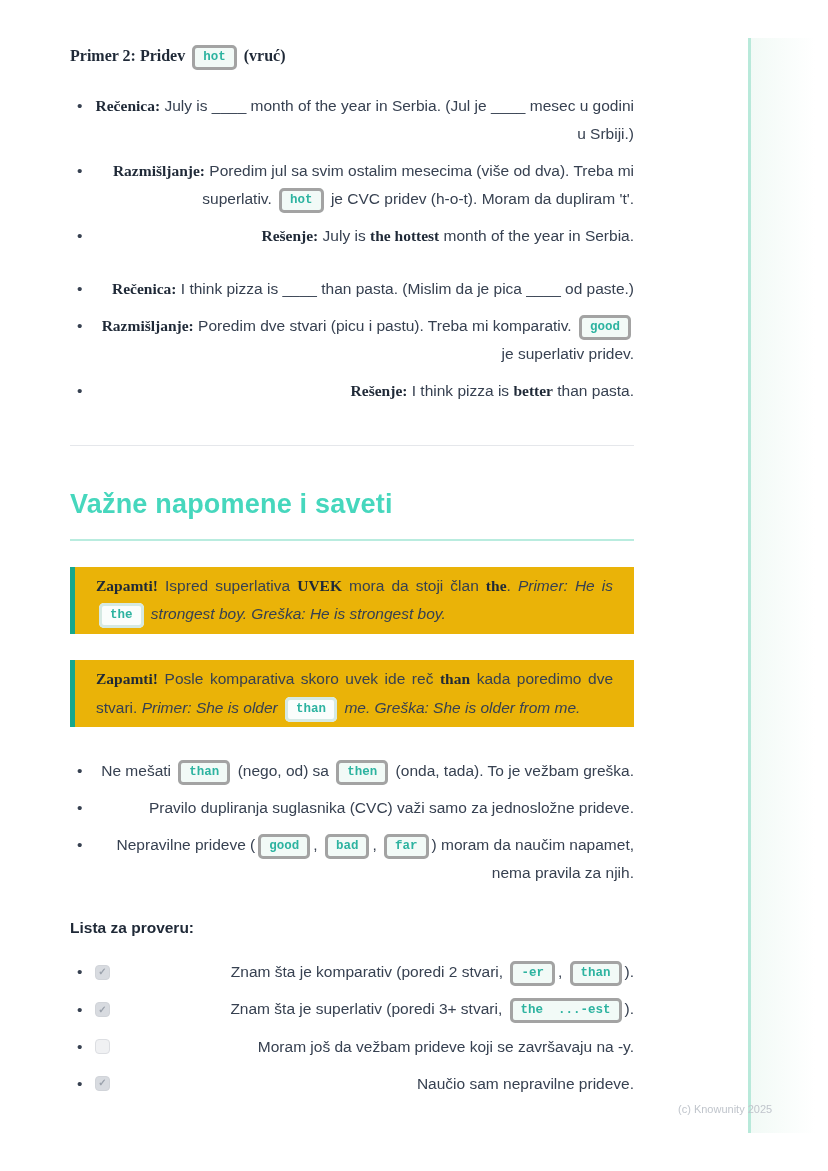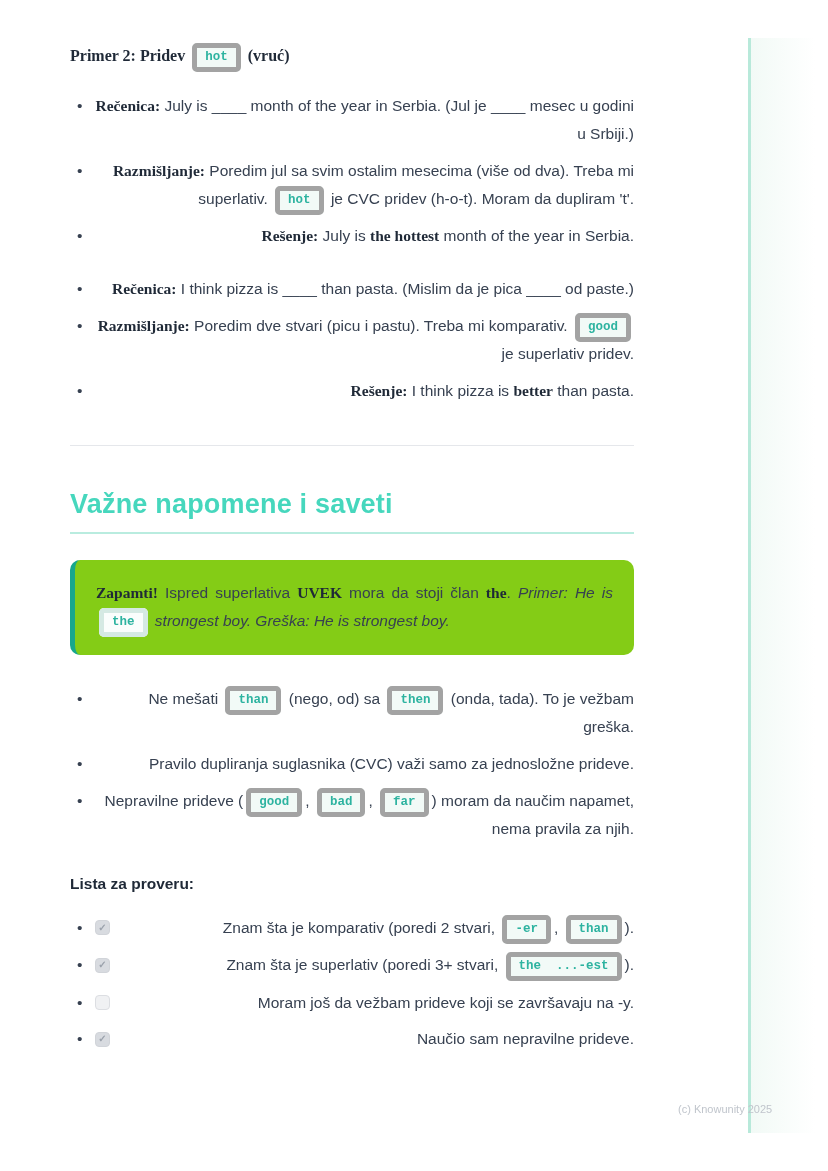--- a/index.html
+++ b/index.html
@@ -24,36 +24,36 @@
   .bullet {
     flex: 0 0 25px; padding-left: 7px; color: #374151;
     font-size: 15.5px;
   }
   .li-text { flex: 1; text-align: right; }
   .run-b { font-weight: 700; color: #1f2937; font-family: Liberation Serif, serif; }
   .run-i { font-style: italic; }
   .run-c {
     font-family: "Liberation Mono", "DejaVu Sans Mono", monospace;
     font-size: 12.5px; font-weight: 700; color: #2db3a0;
-    background: #f2faf7; border: 5px solid #a3a3a3; border-radius: 5px;
+    background: #f2faf7; border: 3px solid #a3a3a3; border-radius: 5px;
     padding: 2px 8px 3px; margin: 0 3px; white-space: pre;
     position: relative; top: -1px;
   }
   hr.divider {
     border: none; border-top: 1px solid #e5e7eb; margin: 40px 0 0 0;
   }
   h1.section-title {
     font-size: 27px; font-weight: 700; color: #46d7bd;
-    margin: 44px 0 16px 0; padding-bottom: 12px;
+    margin: 44px 0 16px 0; padding-bottom: 19px;
     border-bottom: 2px solid #b9ecdf; line-height: 1.1;
     letter-spacing: 0.2px;
   }
   .callout {
-    background: #84cc16; border-left: 5px solid #17a78c;
-    border-radius: 10px; margin: 26px 0 0 0; padding: 19px 21px;
+    background: #eab308; border-left: 5px solid #17a78c;
+    border-radius: 0; margin: 26px 0 0 0; padding: 5px 21px;
   }
   .callout p {
     margin: 0; line-height: 1.85; text-align: justify; color: #374151;
   }
   .callout .run-c { background: #fafdfc; border-color: #d5e9e3; }
   ul.notes { margin-top: 30px; margin-bottom: 0; }
   .subheading {
     font-size: 15.5px; font-weight: 700; color: #1f2937;
     margin: 32px 0 24px 0;
   }
@@ -129,20 +129,23 @@
   </ul>
 
   <hr class="divider">
 
   <h1 class="section-title">Važne napomene i saveti</h1>
 
   <aside class="callout">
     <p><span class="run-b">Zapamti!</span><span> Ispred superlativa </span><span class="run-b">UVEK</span><span> mora da stoji član </span><span class="run-b">the</span><span>. </span><span class="run-i">Primer: He is </span><span class="run-c">the</span><span class="run-i"> strongest boy. Greška: He is strongest boy.</span></p>
   </aside>
 
+  <aside class="callout">
+    <p><span class="run-b">Zapamti!</span><span> Posle komparativa skoro uvek ide reč </span><span class="run-b">than</span><span> kada poredimo dve stvari. </span><span class="run-i">Primer: She is older </span><span class="run-c">than</span><span class="run-i"> me. Greška: She is older from me.</span></p>
+  </aside>
 
   <ul class="bullets notes">
     <li>
       <span class="bullet">•</span>
       <span class="li-text"><span>Ne mešati </span><span class="run-c">than</span><span> (nego, od) sa </span><span class="run-c">then</span><span> (onda, tada). To je vežbam greška.</span></span>
     </li>
     <li>
       <span class="bullet">•</span>
       <span class="li-text"><span>Pravilo dupliranja suglasnika (CVC) važi samo za jednosložne prideve.</span></span>
     </li>

